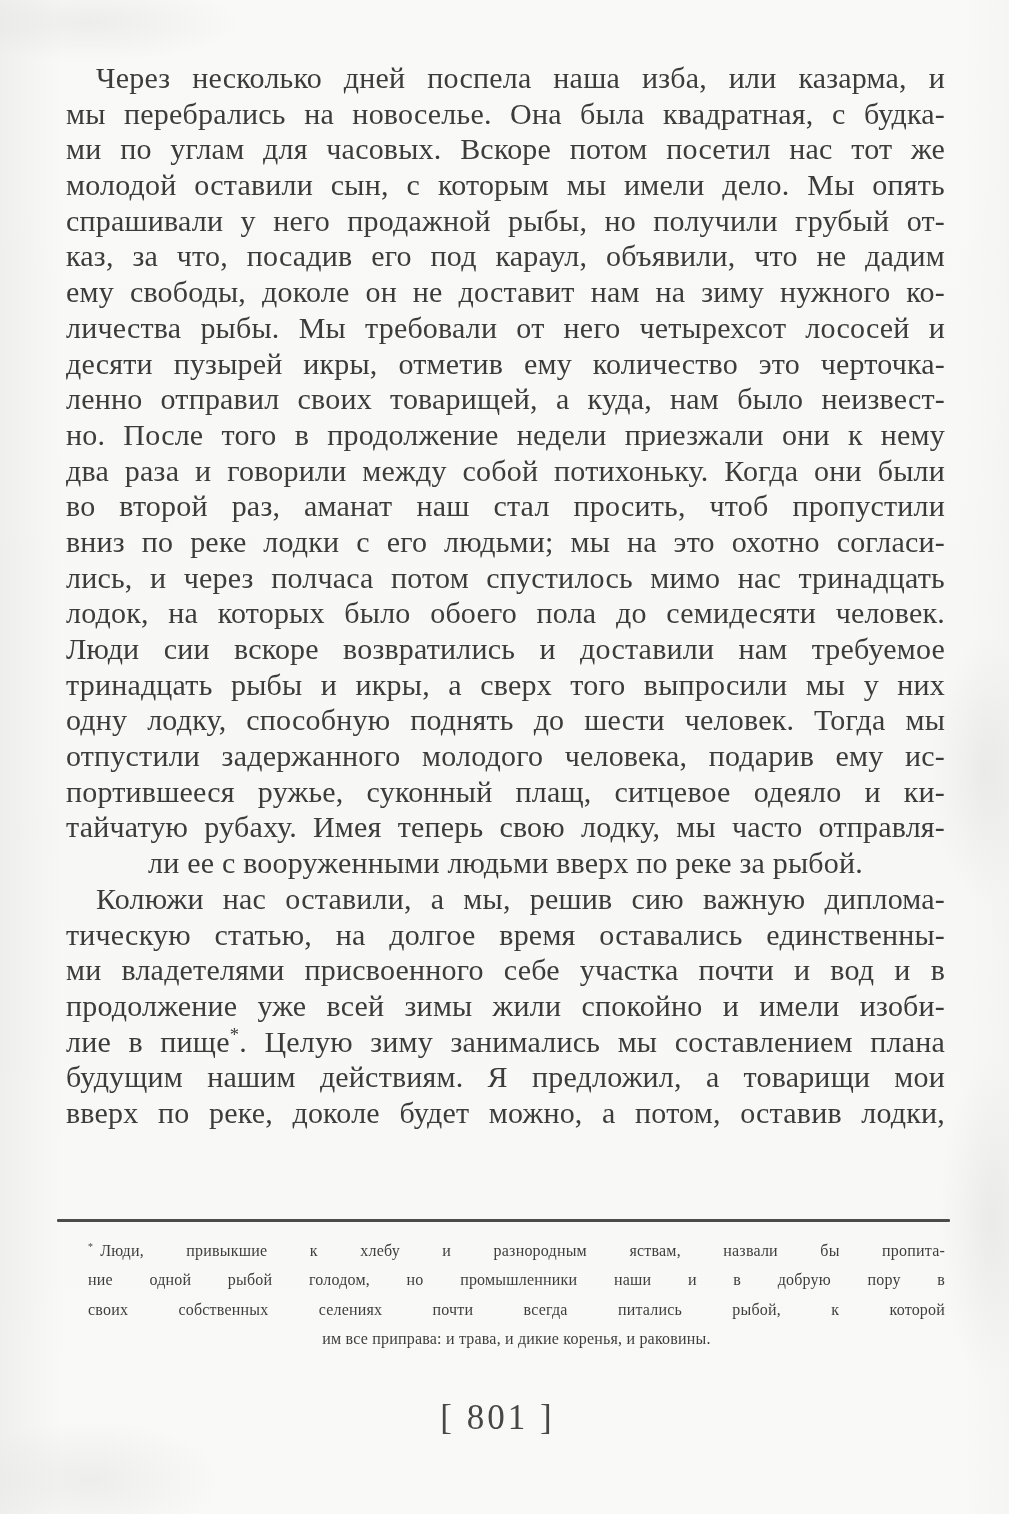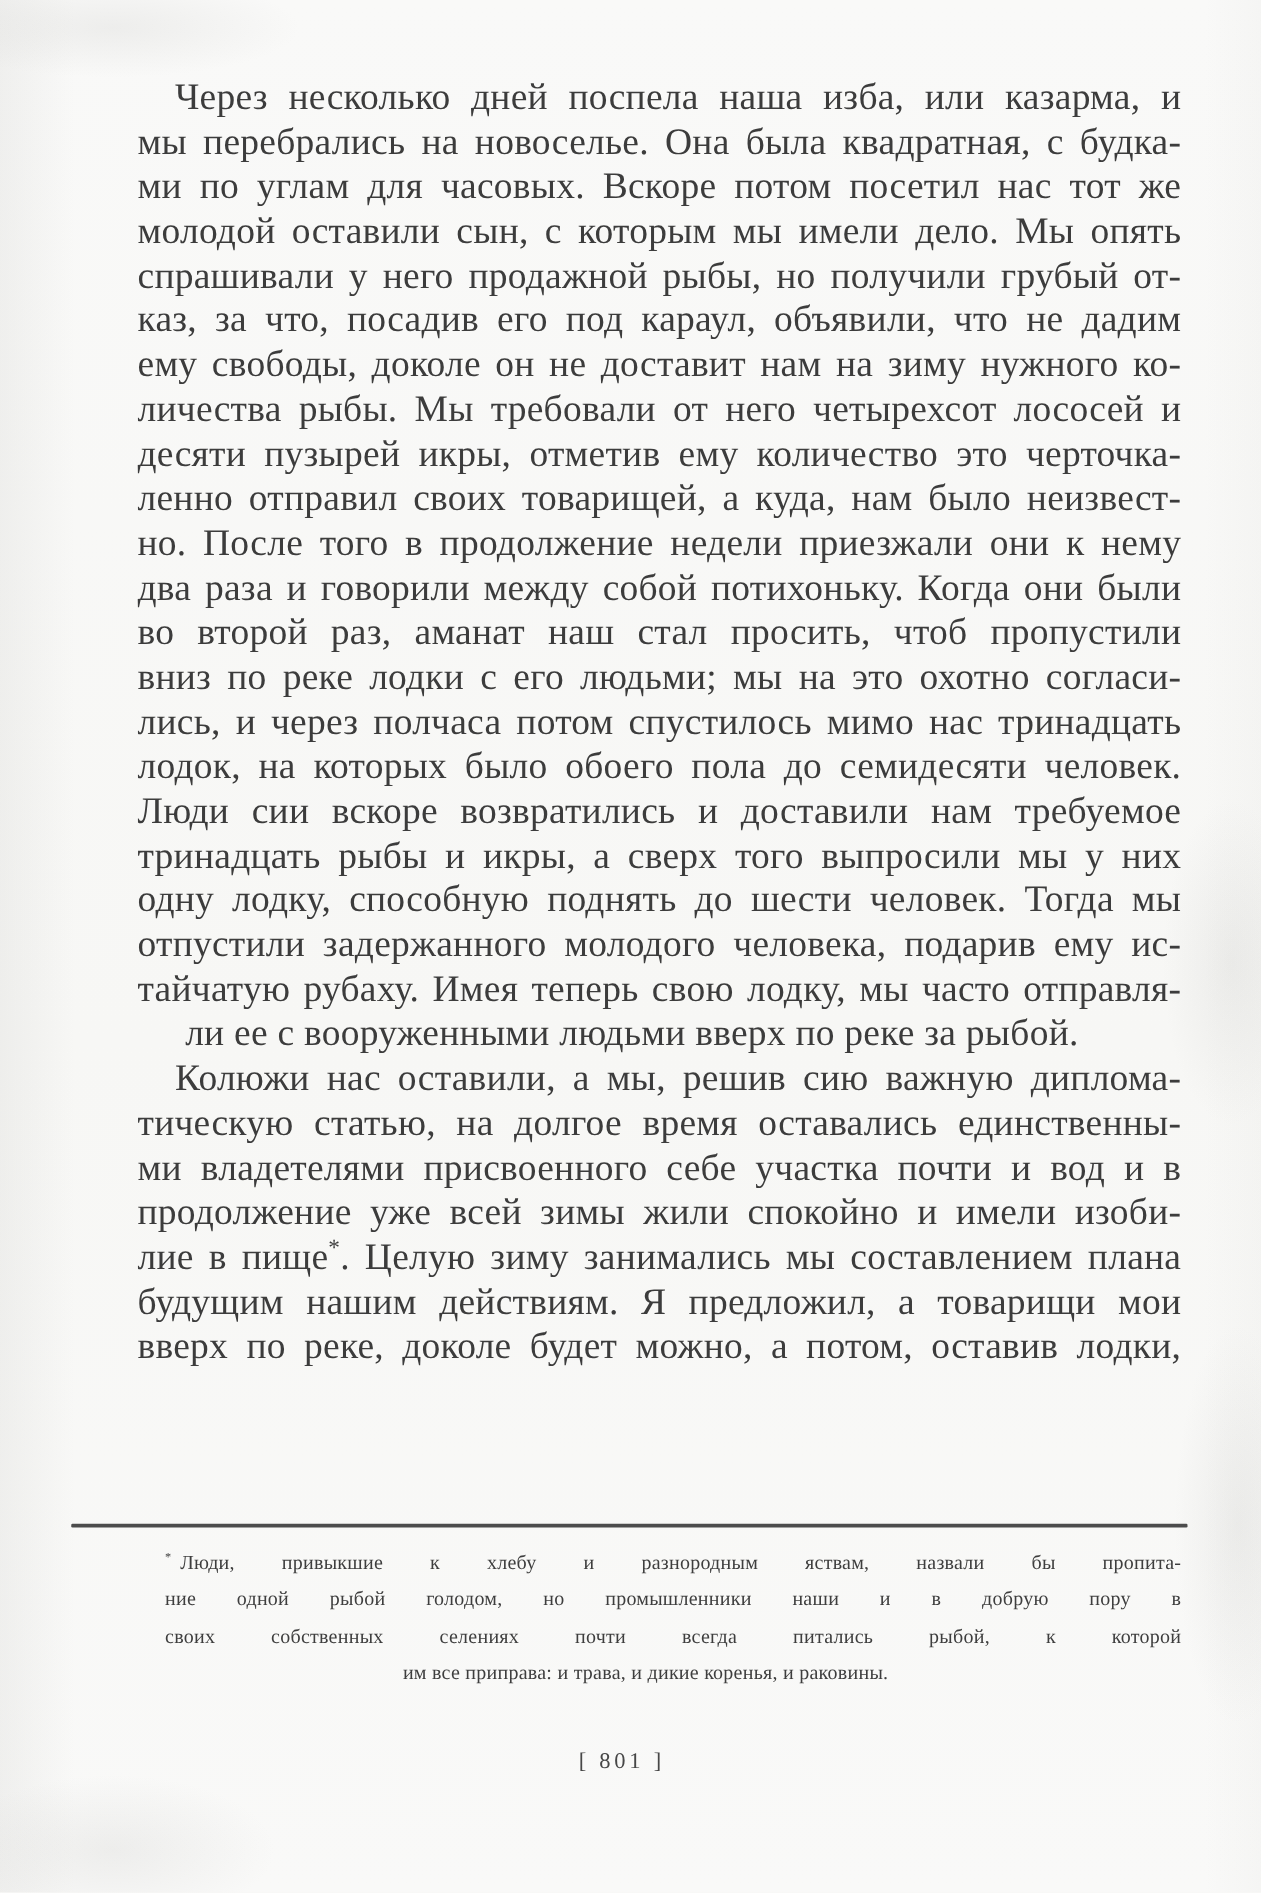--- a/index.html
+++ b/index.html
@@ -33,21 +33,21 @@
     font-size: 30px;
     color: #3c3c3c;
     letter-spacing: 0.2px;
   }
   .line {
     line-height: 35.7px;
     height: 35.7px;
     overflow: hidden;
     text-align: center;
   }
-  .line.j { text-align: justify; text-align-last: justify; margin-left: 44px; }
+  .line.j { text-align: justify; text-align-last: justify; }
   .line.indent { padding-left: 30px; }
   sup {
     font-size: 62%;
     vertical-align: super;
     line-height: 0;
   }
 
   .footnote-rule {
     position: absolute;
     left: 57px; top: 1219px;
@@ -62,21 +62,21 @@
     color: #3e3e3e;
     letter-spacing: 0.2px;
   }
   .footnote .line { line-height: 29.3px; height: 29.3px; }
   .footnote sup.marker { margin-right: 7px; }
 
   .page-number {
     position: absolute;
     left: 0; right: 14px; top: 1398px;
     text-align: center;
-    font-size: 18px;
+    font-size: 35px;
     color: #474747;
     letter-spacing: 3px;
   }
 </style>
 </head>
 <body>
 
 <div class="page">
   <div class="smudge tl"></div>
   <div class="smudge r1"></div>
@@ -97,20 +97,21 @@
       <div class="line j">но. После того в продолжение недели приезжали они к нему</div>
       <div class="line j">два раза и говорили между собой потихоньку. Когда они были</div>
       <div class="line j">во второй раз, аманат наш стал просить, чтоб пропустили</div>
       <div class="line j">вниз по реке лодки с его людьми; мы на это охотно согласи-</div>
       <div class="line j">лись, и через полчаса потом спустилось мимо нас тринадцать</div>
       <div class="line j">лодок, на которых было обоего пола до семидесяти человек.</div>
       <div class="line j">Люди сии вскоре возвратились и доставили нам требуемое</div>
       <div class="line j">тринадцать рыбы и икры, а сверх того выпросили мы у них</div>
       <div class="line j">одну лодку, способную поднять до шести человек. Тогда мы</div>
       <div class="line j">отпустили задержанного молодого человека, подарив ему ис-</div>
+      <div class="line j">портившееся ружье, суконный плащ, ситцевое одеяло и ки-</div>
       <div class="line j">тайчатую рубаху. Имея теперь свою лодку, мы часто отправля-</div>
       <div class="line">ли ее с вооруженными людьми вверх по реке за рыбой.</div>
       <div class="line j indent">Колюжи нас оставили, а мы, решив сию важную диплома-</div>
       <div class="line j">тическую статью, на долгое время оставались единственны-</div>
       <div class="line j">ми владетелями присвоенного себе участка почти и вод и в</div>
       <div class="line j">продолжение уже всей зимы жили спокойно и имели изоби-</div>
       <div class="line j">лие в пище<sup>*</sup>. Целую зиму занимались мы составлением плана</div>
       <div class="line j">будущим нашим действиям. Я предложил, а товарищи мои</div>
       <div class="line j">вверх по реке, доколе будет можно, а потом, оставив лодки,</div>
     </div>

